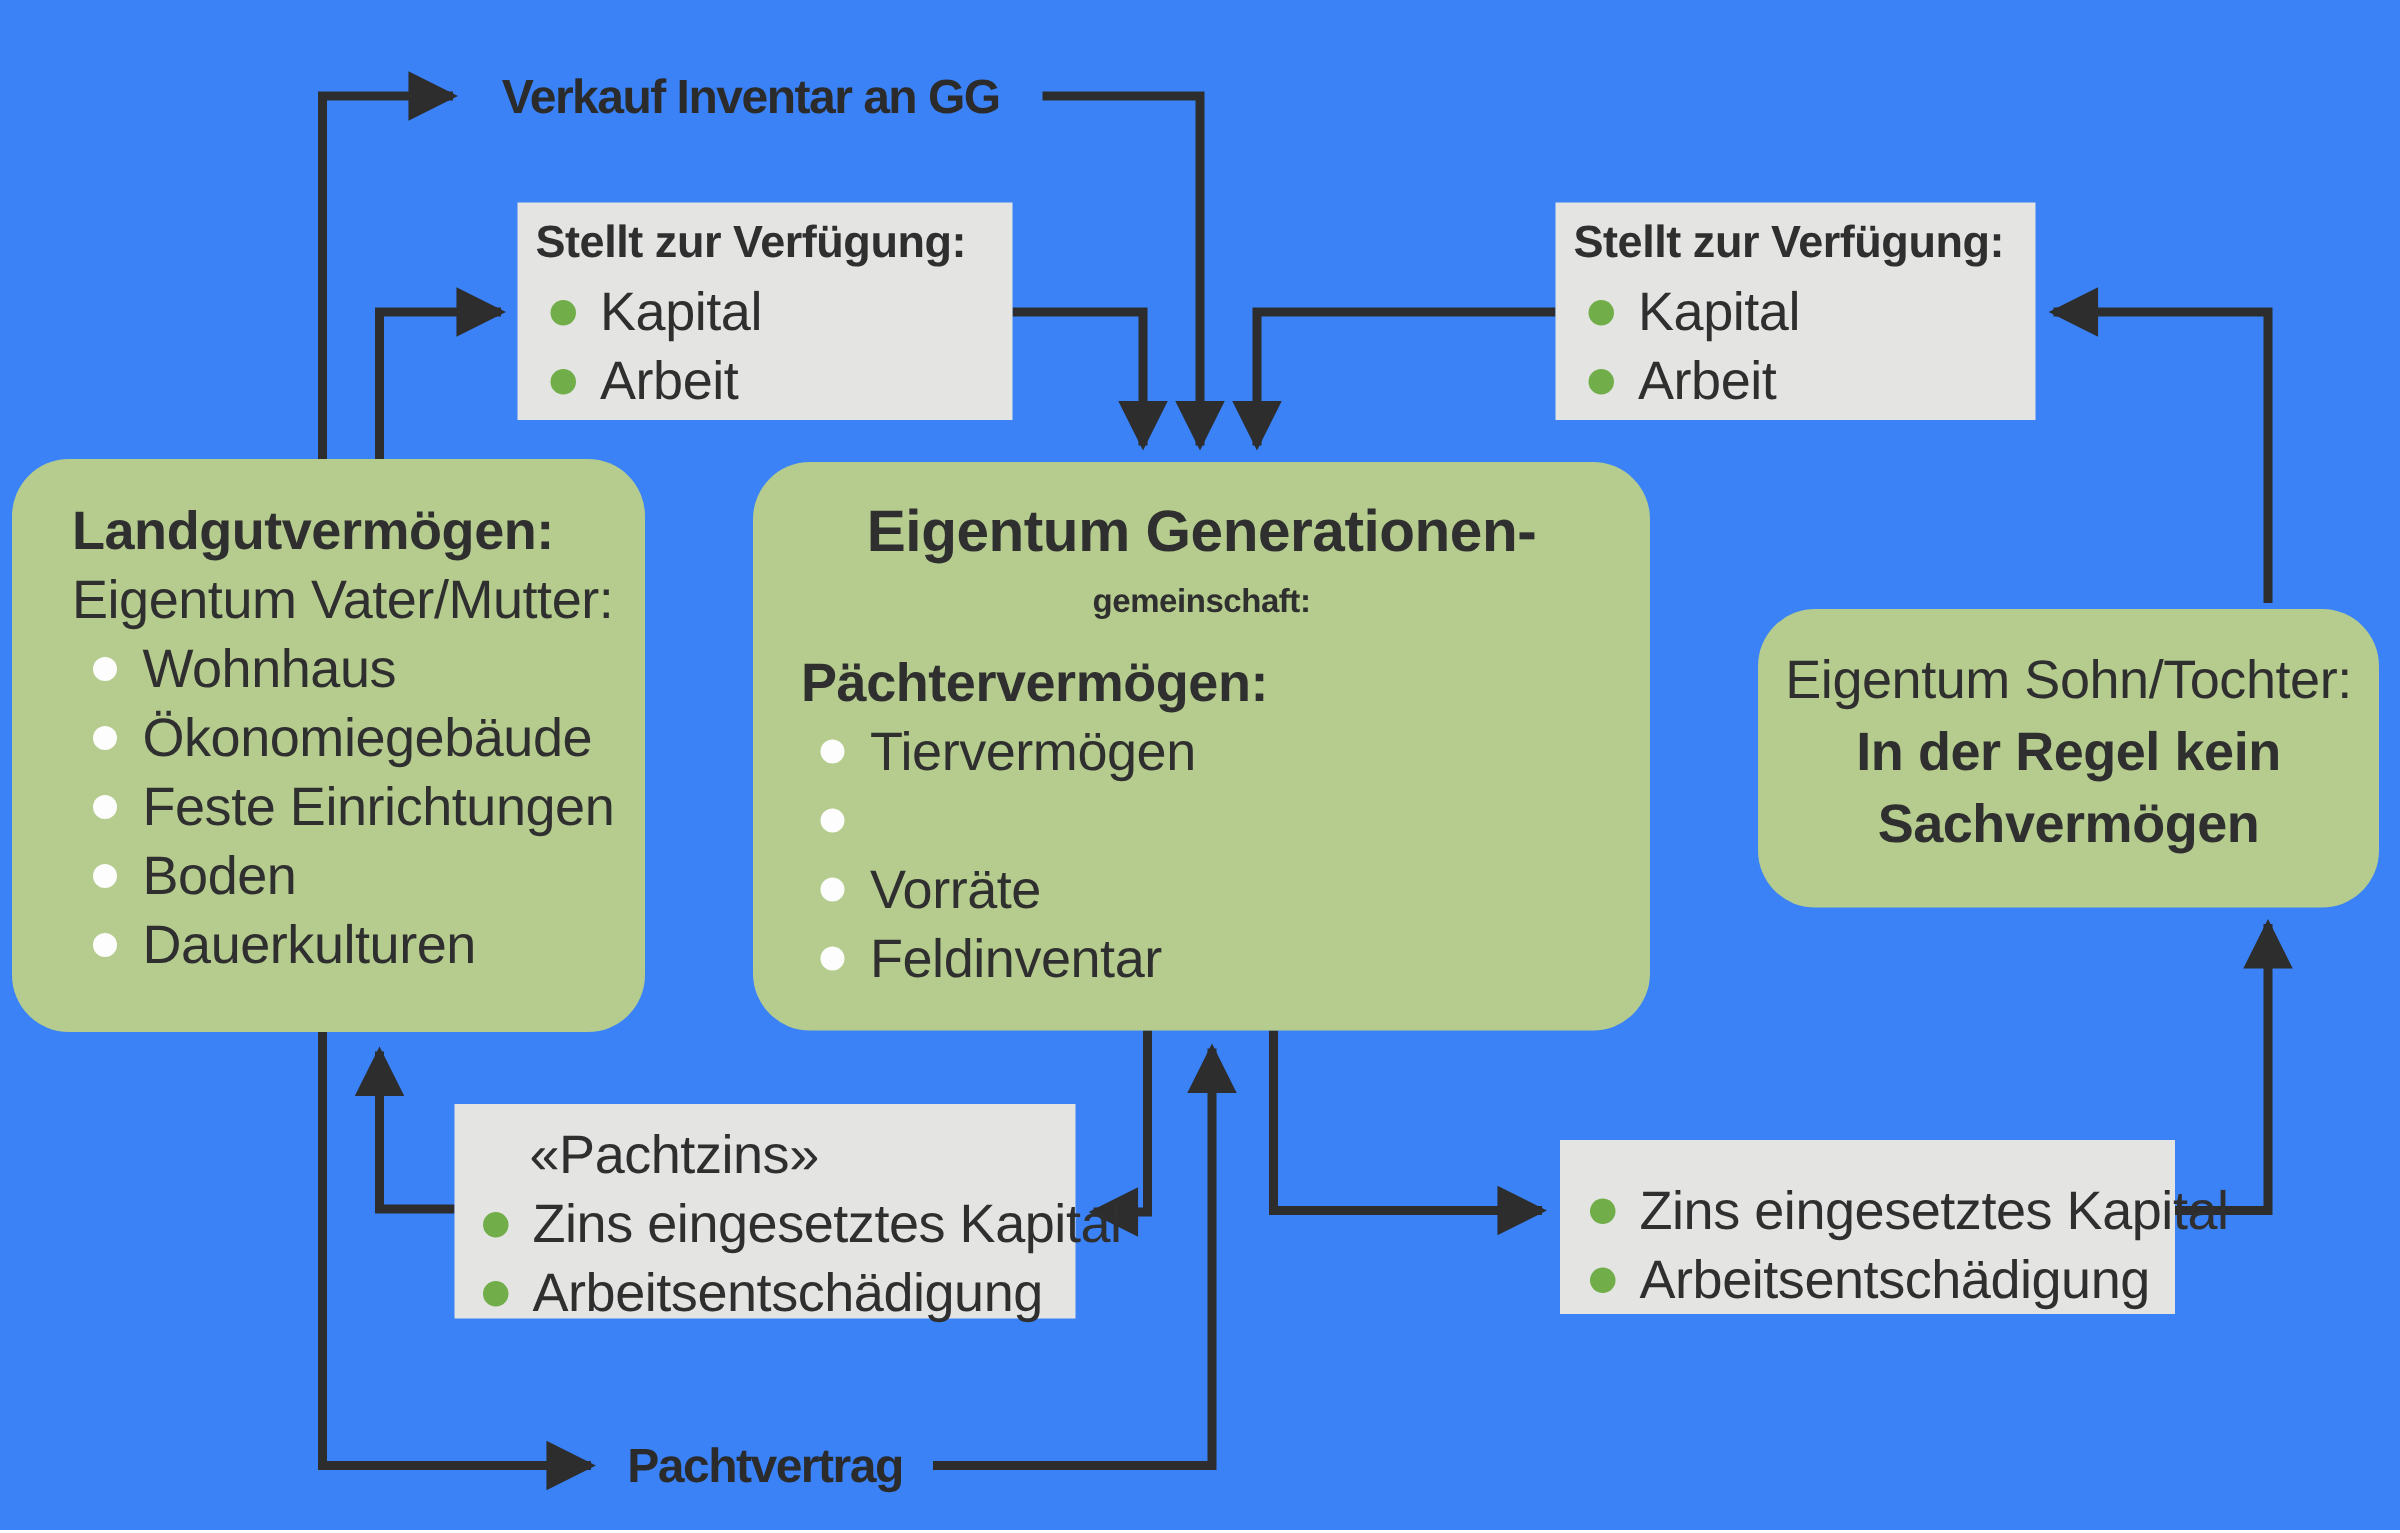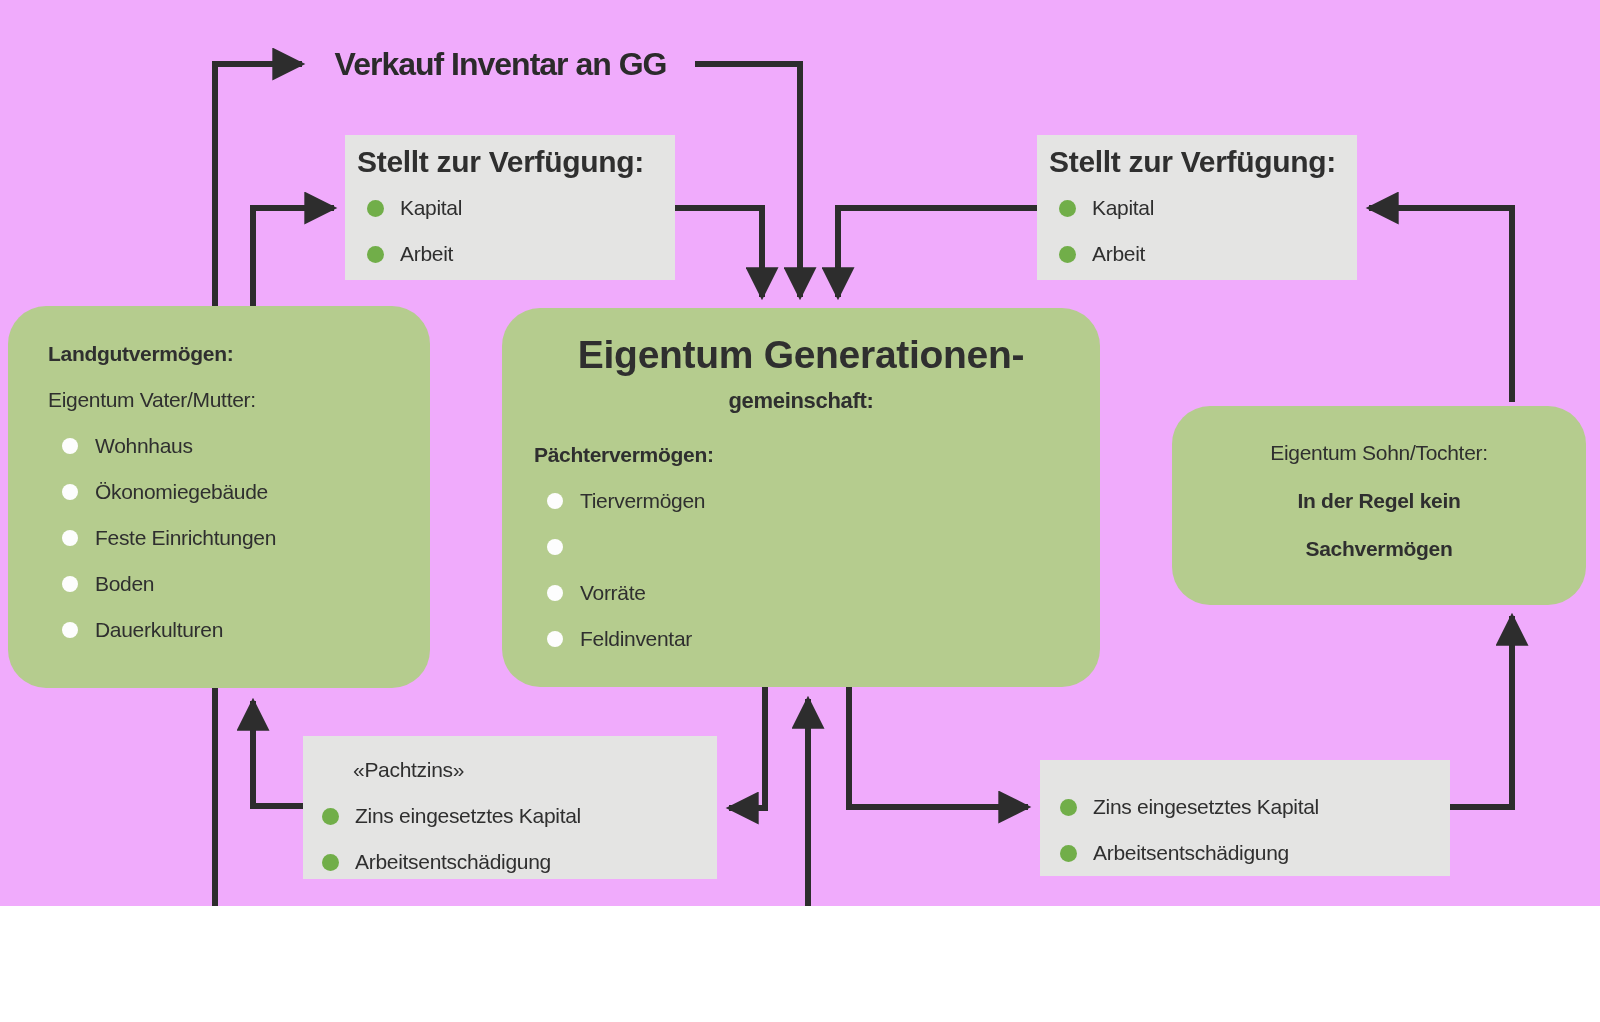--- a/index.html
+++ b/index.html
@@ -1,30 +1,30 @@
 <!DOCTYPE html>
 <html><head>
 <meta charset="utf-8">
 <style>
   html,body{margin:0;padding:0;background:#ffffff;}
   .canvas{
-    position:relative;width:1600px;height:906px;overflow:hidden;
-    background:#f0abfc;
+    position:relative;width:1600px;height:1020px;overflow:hidden;
+    background:#3b82f6;
     font-family:"Liberation Sans", sans-serif;
     color:#2f2f2f;
     letter-spacing:-0.3px;
   }
   .box{position:absolute;box-sizing:border-box;}
   .green{background:#b5cc8e;border-radius:38px;}
   .gray{background:#e4e4e3;}
   .row{display:flex;align-items:center;height:46px;}
   .dot{flex:0 0 auto;border-radius:50%;}
   .dot-white{width:16px;height:16px;background:#fdfdfd;}
   .dot-green{width:17px;height:17px;background:#71ae49;}
-  .t{font-size:21px;line-height:46px;white-space:nowrap;}
+  .t{font-size:36px;line-height:46px;white-space:nowrap;}
   .b{font-weight:bold;}
   .center-text{text-align:center;}
   .arrow-label{
     position:absolute;font-weight:bold;font-size:32px;line-height:46px;
     letter-spacing:-1px;text-align:center;color:#2b2b2b;white-space:nowrap;
   }
   svg.arrows{position:absolute;left:0;top:0;pointer-events:none;}
   svg.arrows polyline{fill:none;stroke:#2d2d2d;stroke-width:6;}
 </style>
 </head>

